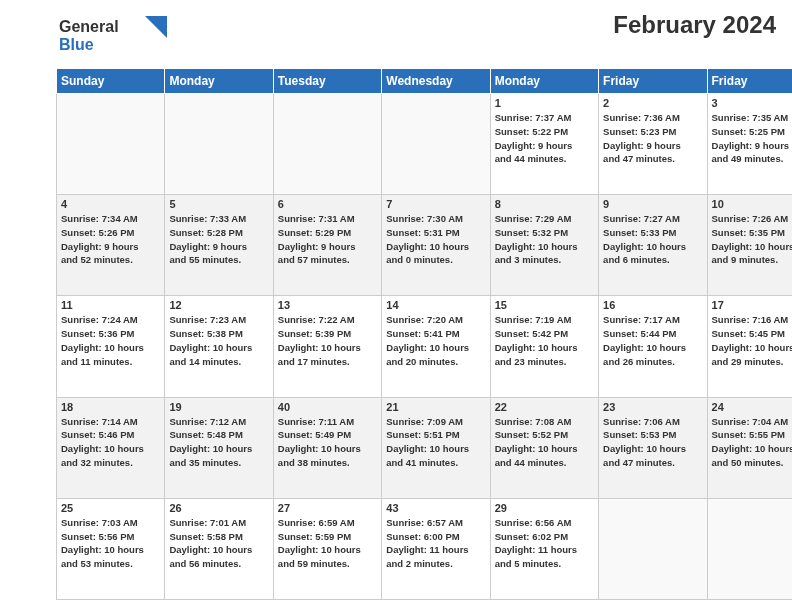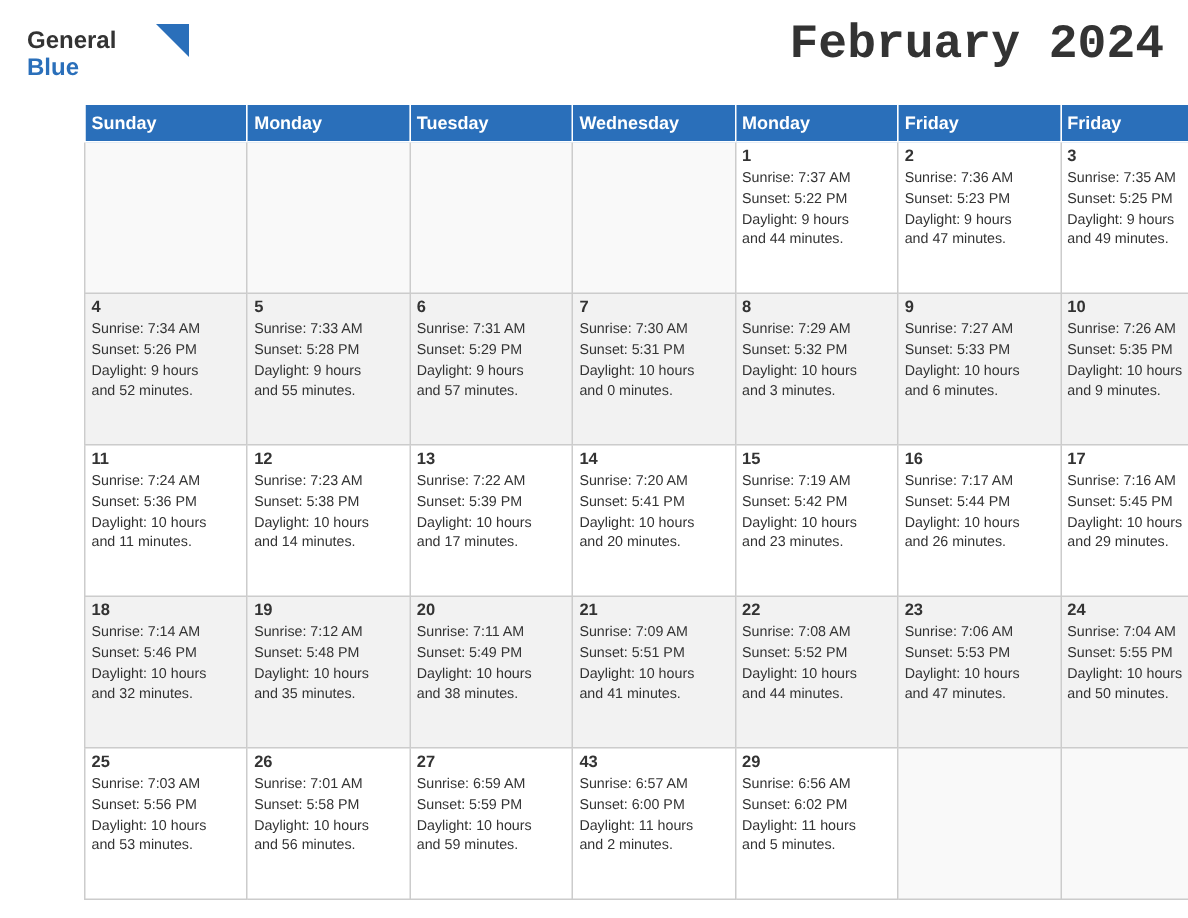--- a/index.html
+++ b/index.html
@@ -15,35 +15,35 @@
       height: 612px;
       padding: 12px 16px;
       display: flex;
       flex-direction: column;
     }
     .header {
       display: flex;
       align-items: flex-start;
       justify-content: space-between;
       margin-bottom: 8px;
+      margin-left: 41px;
     }
     .logo {
       display: flex;
       align-items: center;
       gap: 0;
     }
     .title-block {
       text-align: right;
     }
     .calendar-title {
-      font-size: 32px;
+      font-size: 24px;
       font-weight: bold;
       color: #333;
       line-height: 1.1;
-      font-family: Liberation Mono, monospace;
     }
     .calendar-subtitle {
       font-size: 15px;
       color: #555;
       margin-top: 2px;
     }
     .calendar-table {
       width: 100%;
       border-collapse: collapse;
       flex: 1;
@@ -72,20 +72,21 @@
       background: #f2f2f2;
     }
     .day-number {
       font-weight: bold;
       font-size: 11px;
       display: block;
       margin-bottom: 2px;
     }
     .day-info {
       line-height: 1.45;
+      font-weight: bold;
     }
     .empty-cell {
       background: #f9f9f9 !important;
     }
   </style>
 </head>
 <body>
 
 <div class="page">
   <div class="header">
@@ -197,21 +198,21 @@
         <tr>
           <td>
             <span class="day-number">18</span>
             <div class="day-info">Sunrise: 7:14 AM<br>Sunset: 5:46 PM<br>Daylight: 10 hours<br>and 32 minutes.</div>
           </td>
           <td>
             <span class="day-number">19</span>
             <div class="day-info">Sunrise: 7:12 AM<br>Sunset: 5:48 PM<br>Daylight: 10 hours<br>and 35 minutes.</div>
           </td>
           <td>
-            <span class="day-number">20</span>
+            <span class="day-number">40</span>
             <div class="day-info">Sunrise: 7:11 AM<br>Sunset: 5:49 PM<br>Daylight: 10 hours<br>and 38 minutes.</div>
           </td>
           <td>
             <span class="day-number">21</span>
             <div class="day-info">Sunrise: 7:09 AM<br>Sunset: 5:51 PM<br>Daylight: 10 hours<br>and 41 minutes.</div>
           </td>
           <td>
             <span class="day-number">22</span>
             <div class="day-info">Sunrise: 7:08 AM<br>Sunset: 5:52 PM<br>Daylight: 10 hours<br>and 44 minutes.</div>
           </td>

